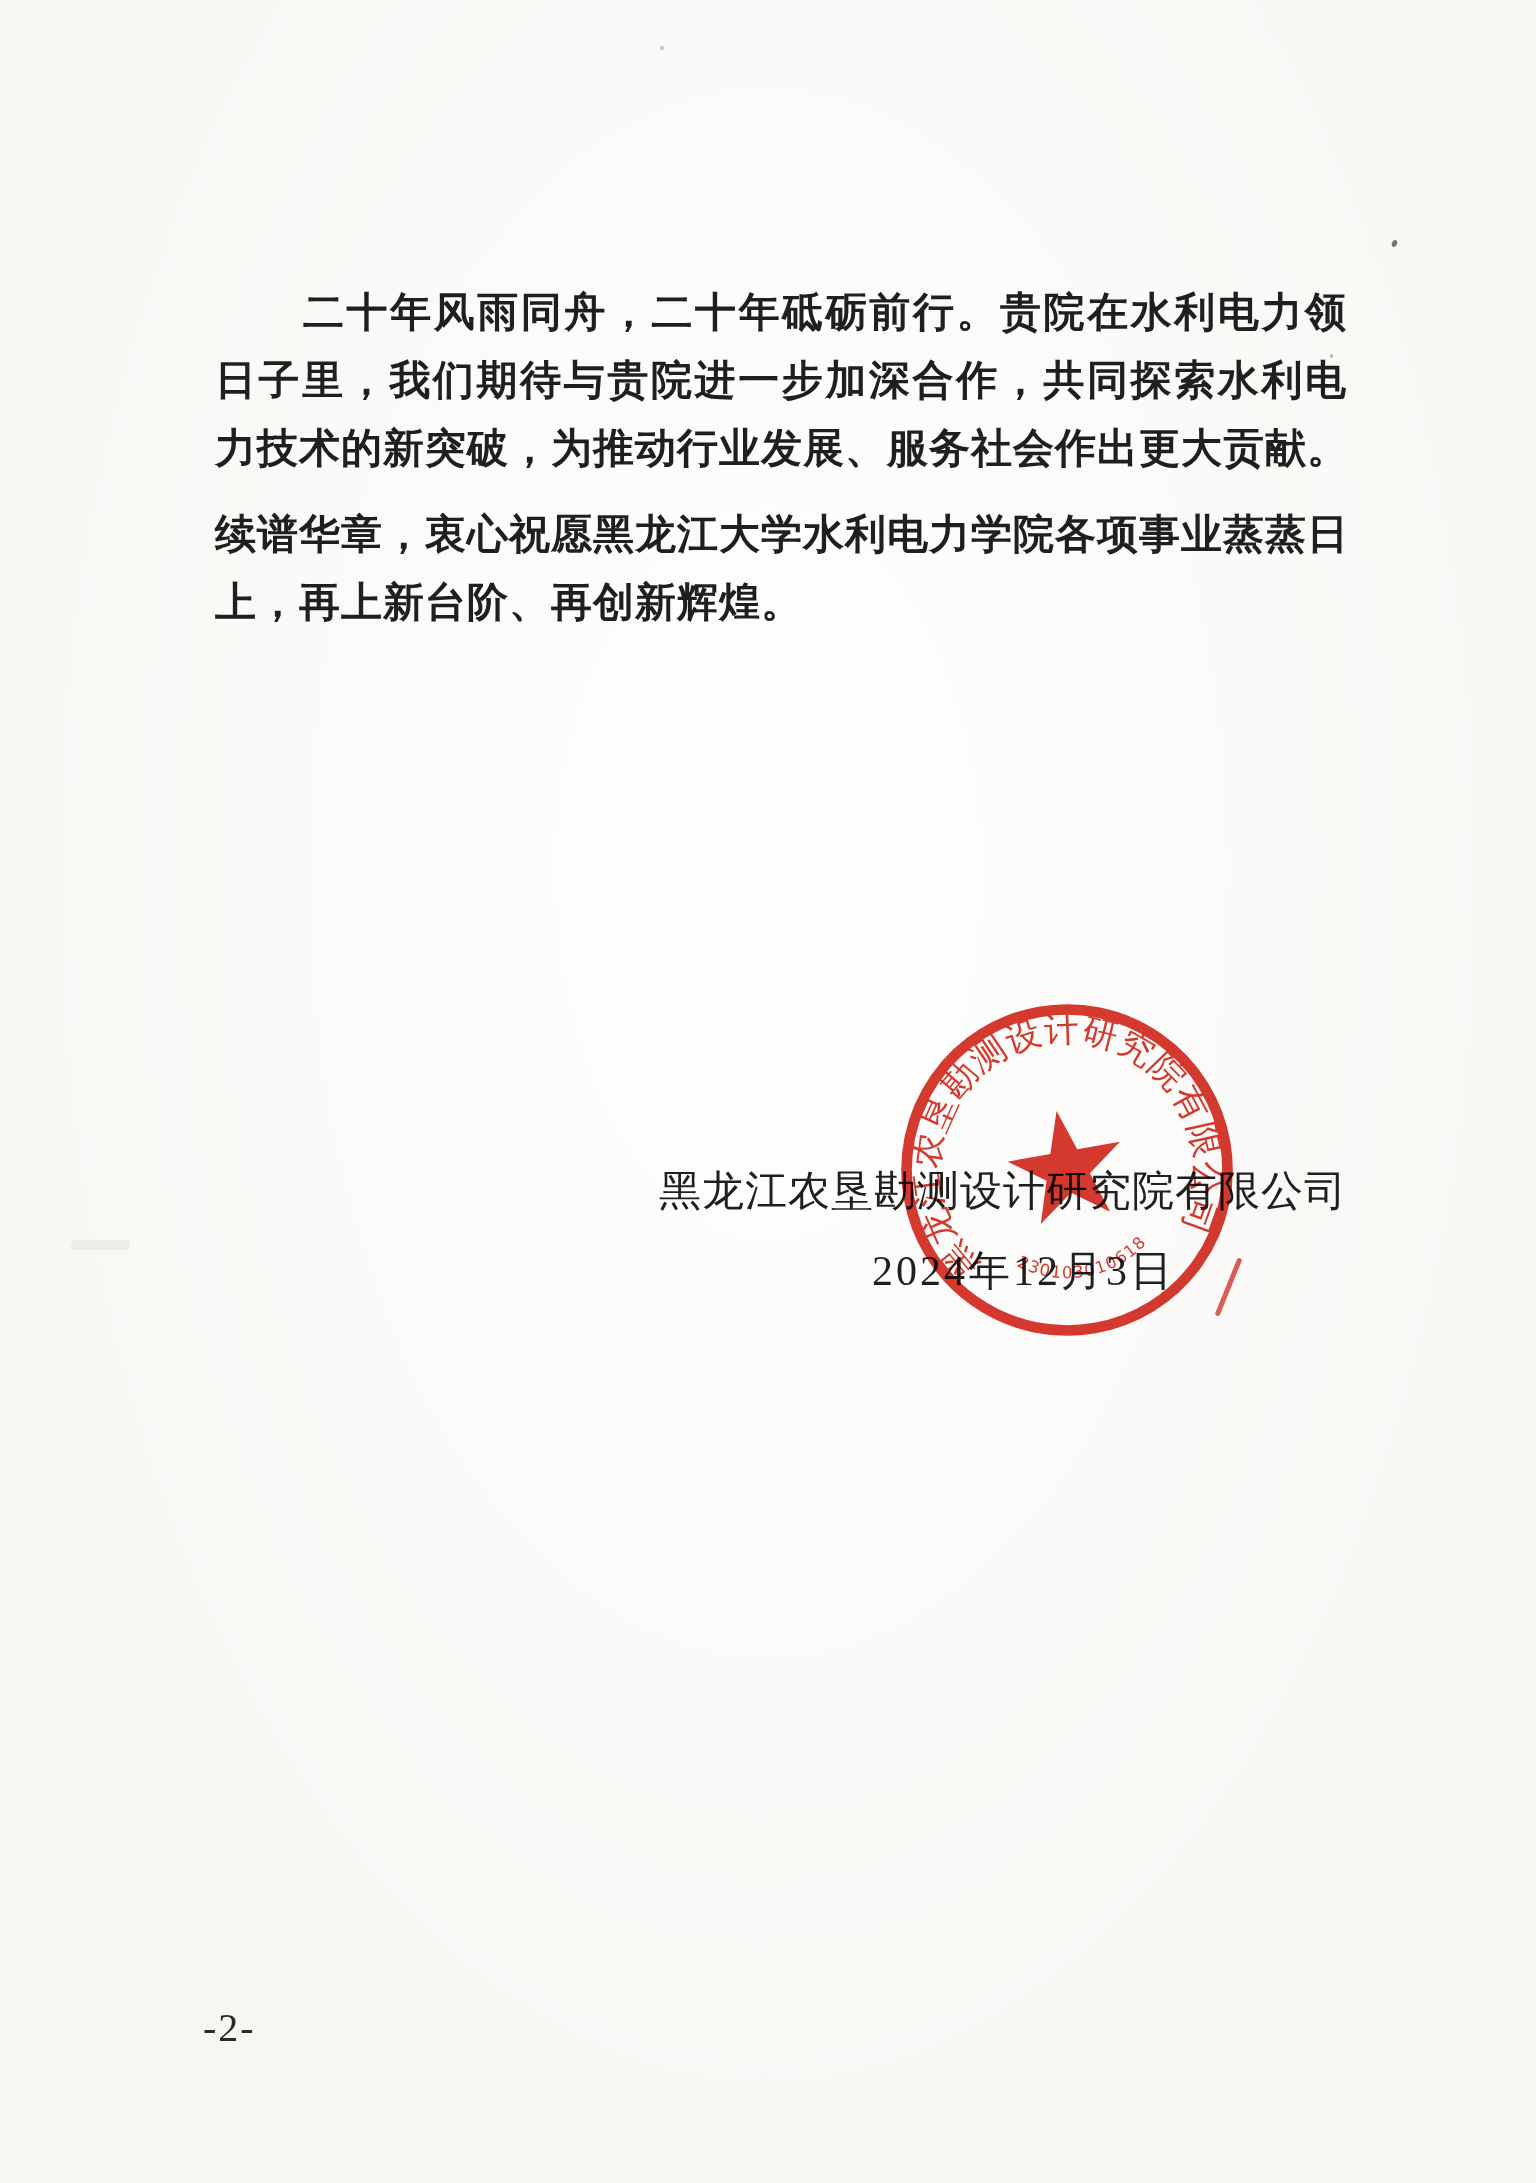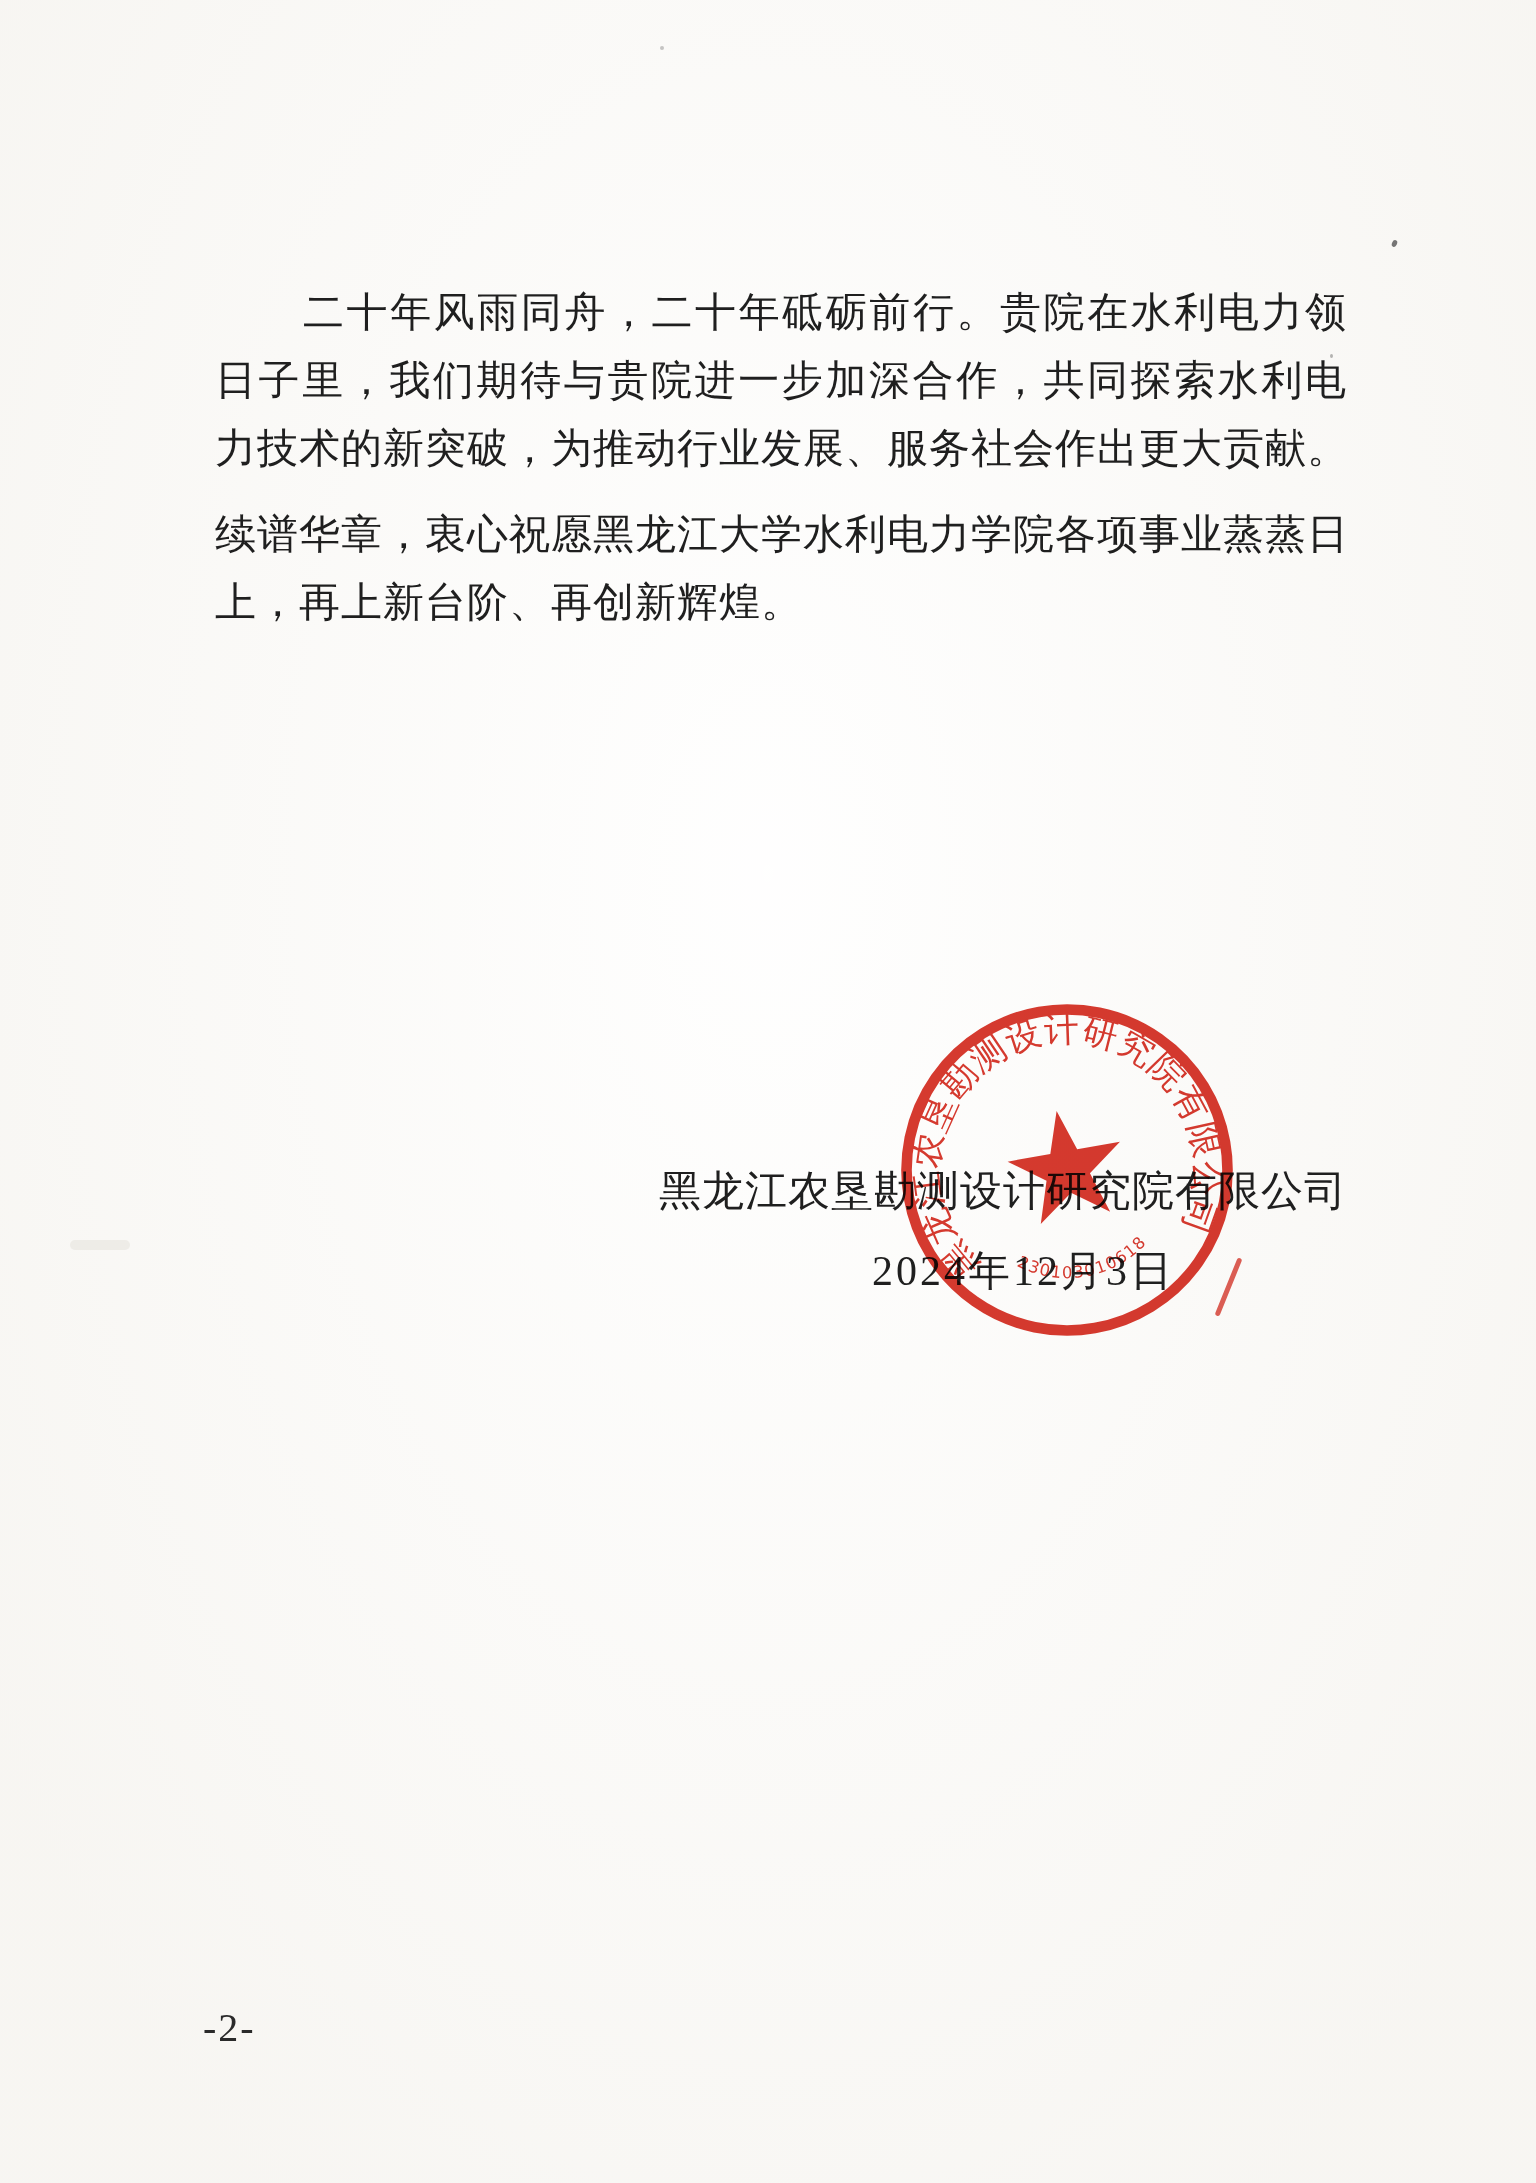--- a/index.html
+++ b/index.html
@@ -5,21 +5,21 @@
   html,body { margin:0; padding:0; background:#e9e9e9; }
   .page {
     position:relative; width:1536px; height:2183px; overflow:hidden;
     background:
       radial-gradient(ellipse at 50% 40%, rgba(255,255,255,0.9), rgba(244,242,238,0.55) 85%),
       #fbfaf7;
     font-family:"Liberation Serif","DejaVu Serif",serif;
   }
   
   .body-text { position:absolute; left:215px; top:278px; width:1132px; color:#1f1f1f; }
-  .para { margin:0; padding:0; }
+  .para { margin:0; padding:0;font-weight:bold; }
   .para2 { margin-top:18px; }
   .line {
     font-size:41px; line-height:68px; height:68px;
     text-align:justify; text-align-last:justify;
     white-space:nowrap; letter-spacing:1px;
   }
   .line.indent { padding-left:88px; }
   .line.short { text-align:center; text-align-last:left; }
   
   .company-line {

